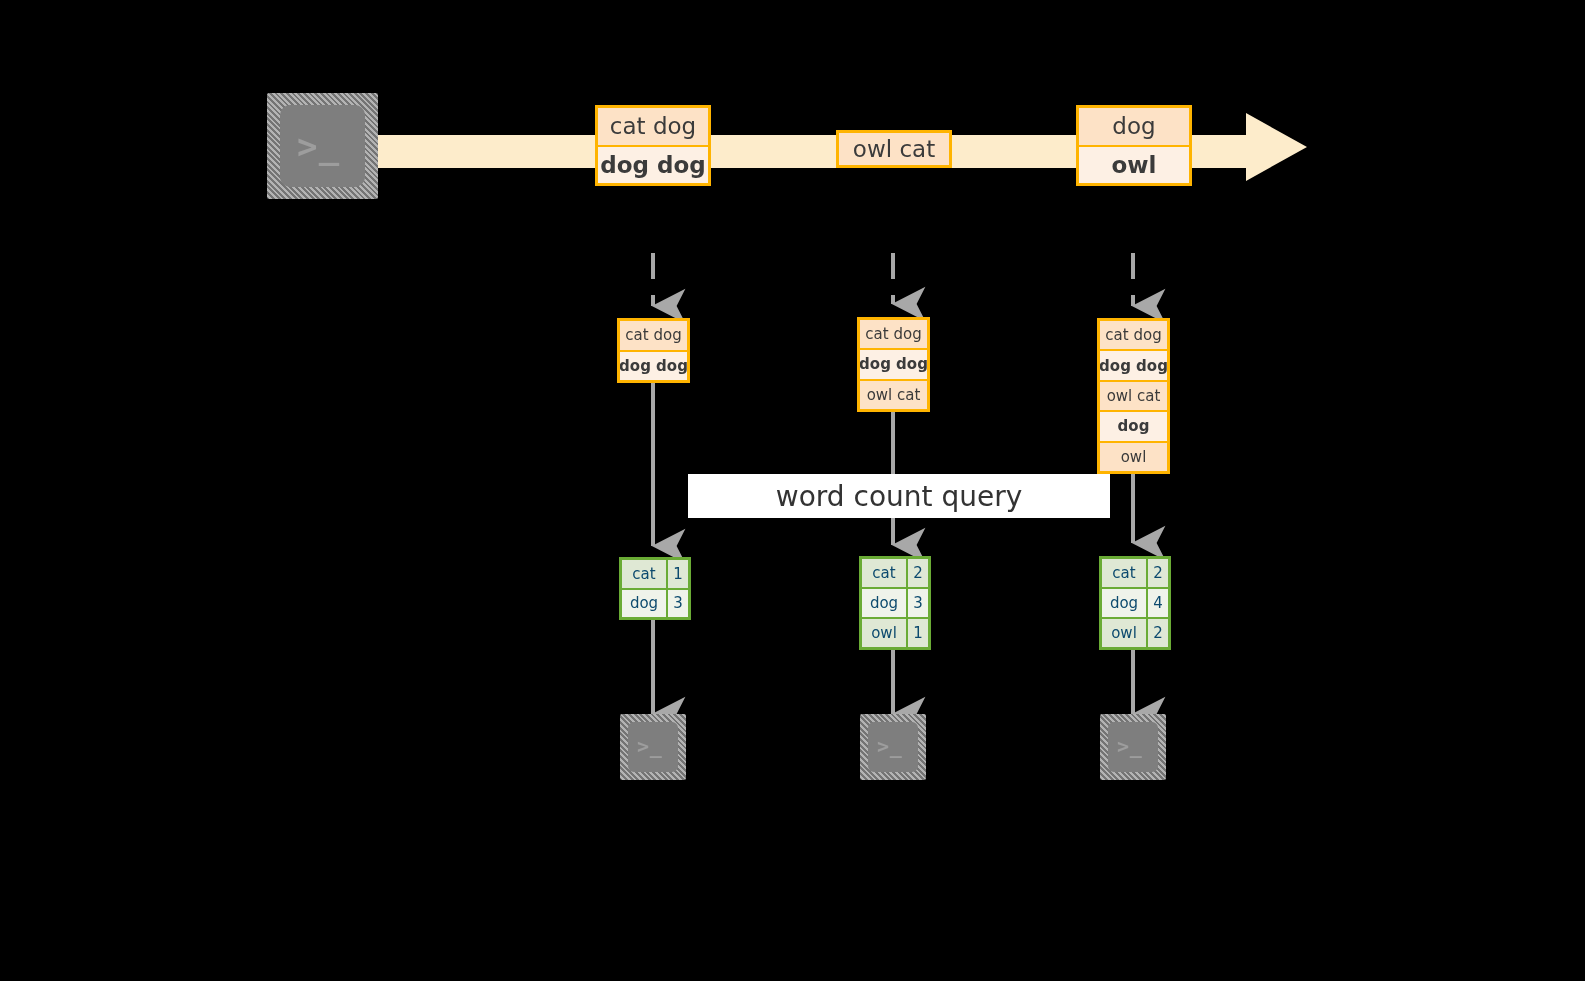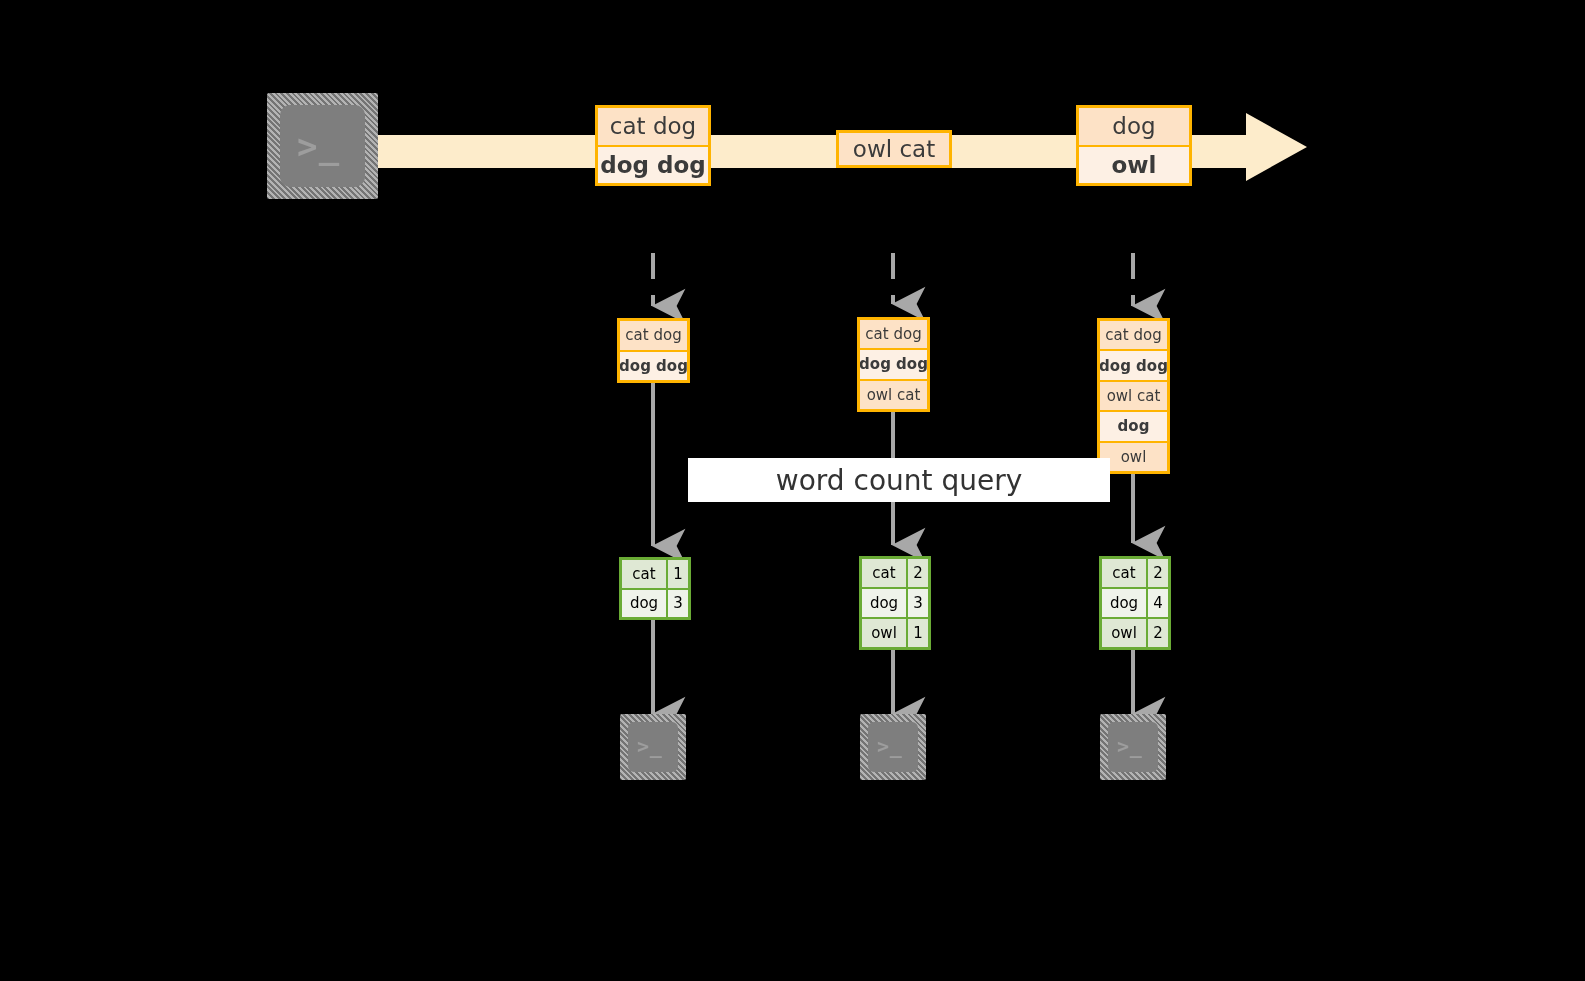--- a/index.html
+++ b/index.html
@@ -91,38 +91,39 @@
     display: flex;
     flex: 1 1 0;
     border-top: 2px solid #6aab35;
   }
   .restable .trow:first-child { border-top: none; }
   .restable .tcell {
     box-sizing: border-box;
     display: flex;
     align-items: center;
     justify-content: center;
-    color: #000000;
+    color: #0c4a6e;
     white-space: nowrap;
     background: #dfe8d4;
   }
   .restable .trow.alt .tcell { background: #eff3ea; }
   .restable .tcell.word { flex: 0 0 44px; }
   .restable .tcell.count { flex: 1 1 auto; border-left: 2px solid #6aab35; }
 
   
   .querylabel {
     position: absolute;
     background: #ffffff;
     color: #333333;
     display: flex;
     align-items: center;
     justify-content: center;
     white-space: nowrap;
     box-sizing: border-box;
+    margin-top: 16px;
   }
 </style>
 </head>
 <body>
 
 <div id="canvas">
 
   <svg class="layer" viewBox="0 0 1585 981" xmlns="http://www.w3.org/2000/svg">
     <defs>
       <marker id="grayhead" markerWidth="10" markerHeight="9" refX="4.6" refY="8.3" orient="auto" markerUnits="strokeWidth">

